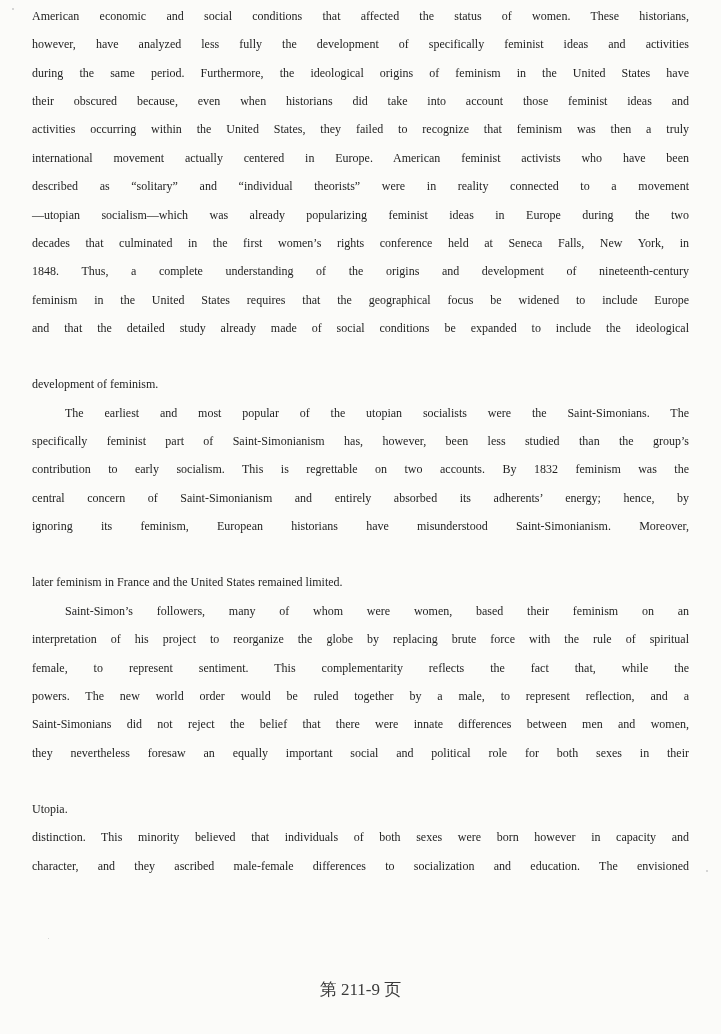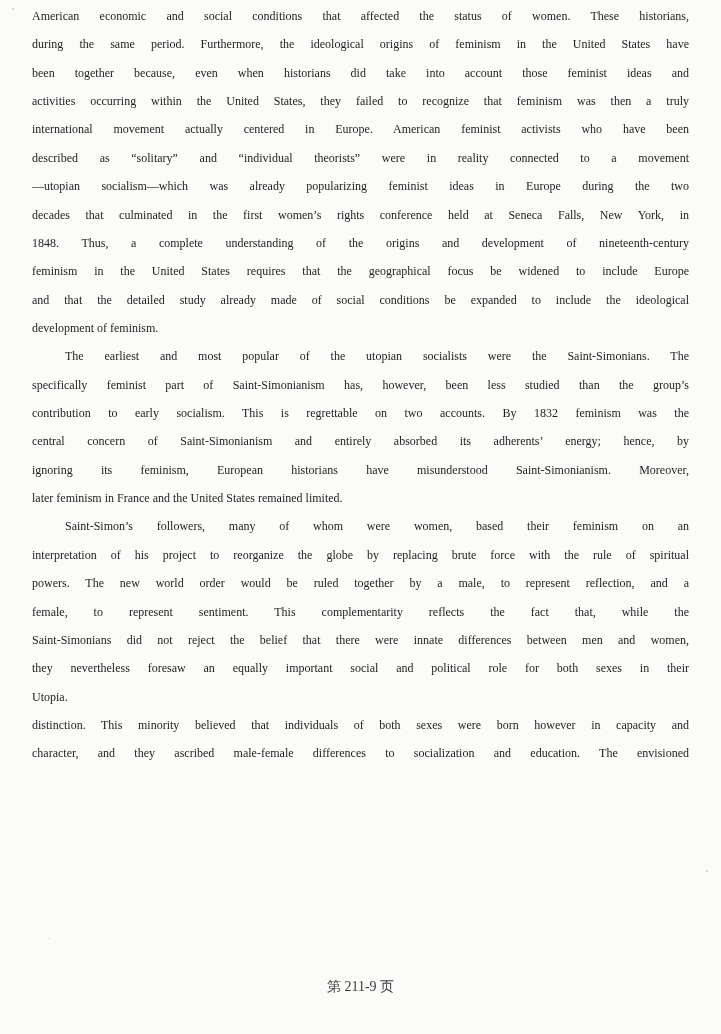--- a/index.html
+++ b/index.html
@@ -34,51 +34,53 @@
       line-height: 28.36px;
       font-size: 12px;
       white-space: nowrap;
       text-align: justify;
       text-align-last: justify;
       letter-spacing: 0;
     }
     .line.last {
       text-align: center;
       text-align-last: left;
+      margin-top: 28px;
     }
     .line.indent {
       padding-left: 33px;
     }
     .footer {
       position: absolute;
       top: 978px;
       left: 0;
       width: 721px;
       text-align: center;
-      font-size: 14px;
+      font-size: 17px;
       color: #3a3a3a;
     }
     .speck {
       position: absolute;
       width: 2px;
       height: 2px;
       border-radius: 1px;
       background: #c8c8c8;
     }
   </style>
 </head>
 <body>
 
 <div class="page">
   <div class="body-text">
 
     <div>
       <span class="line">American economic and social conditions that affected the status of women. These historians,</span>
+      <span class="line">however, have analyzed less fully the development of specifically feminist ideas and activities</span>
       <span class="line">during the same period. Furthermore, the ideological origins of feminism in the United States have</span>
-      <span class="line">been together because, even when historians did take into account those feminist ideas and</span>
+      <span class="line">their obscured because, even when historians did take into account those feminist ideas and</span>
       <span class="line">activities occurring within the United States, they failed to recognize that feminism was then a truly</span>
       <span class="line">international movement actually centered in Europe. American feminist activists who have been</span>
       <span class="line">described as “solitary” and “individual theorists” were in reality connected to a movement</span>
       <span class="line">—utopian socialism—which was already popularizing feminist ideas in Europe during the two</span>
       <span class="line">decades that culminated in the first women’s rights conference held at Seneca Falls, New York, in</span>
       <span class="line">1848. Thus, a complete understanding of the origins and development of nineteenth-century</span>
       <span class="line">feminism in the United States requires that the geographical focus be widened to include Europe</span>
       <span class="line">and that the detailed study already made of social conditions be expanded to include the ideological</span>
       <span class="line last">development of feminism.</span>
     </div>
@@ -88,22 +90,22 @@
       <span class="line">specifically feminist part of Saint-Simonianism has, however, been less studied than the group’s</span>
       <span class="line">contribution to early socialism. This is regrettable on two accounts. By 1832 feminism was the</span>
       <span class="line">central concern of Saint-Simonianism and entirely absorbed its adherents’ energy; hence, by</span>
       <span class="line">ignoring its feminism, European historians have misunderstood Saint-Simonianism. Moreover,</span>
       <span class="line last">later feminism in France and the United States remained limited.</span>
     </div>
 
     <div>
       <span class="line indent">Saint-Simon’s followers, many of whom were women, based their feminism on an</span>
       <span class="line">interpretation of his project to reorganize the globe by replacing brute force with the rule of spiritual</span>
+      <span class="line">female, to represent sentiment. This complementarity reflects the fact that, while the</span>
       <span class="line">powers. The new world order would be ruled together by a male, to represent reflection, and a</span>
-      <span class="line">female, to represent sentiment. This complementarity reflects the fact that, while the</span>
       <span class="line">Saint-Simonians did not reject the belief that there were innate differences between men and women,</span>
       <span class="line">they nevertheless foresaw an equally important social and political role for both sexes in their</span>
       <span class="line last">Utopia.</span>
     </div>
 
     <div>
       <span class="line">distinction. This minority believed that individuals of both sexes were born however in capacity and</span>
       <span class="line">character, and they ascribed male-female differences to socialization and education. The envisioned</span>
     </div>
   </div>

